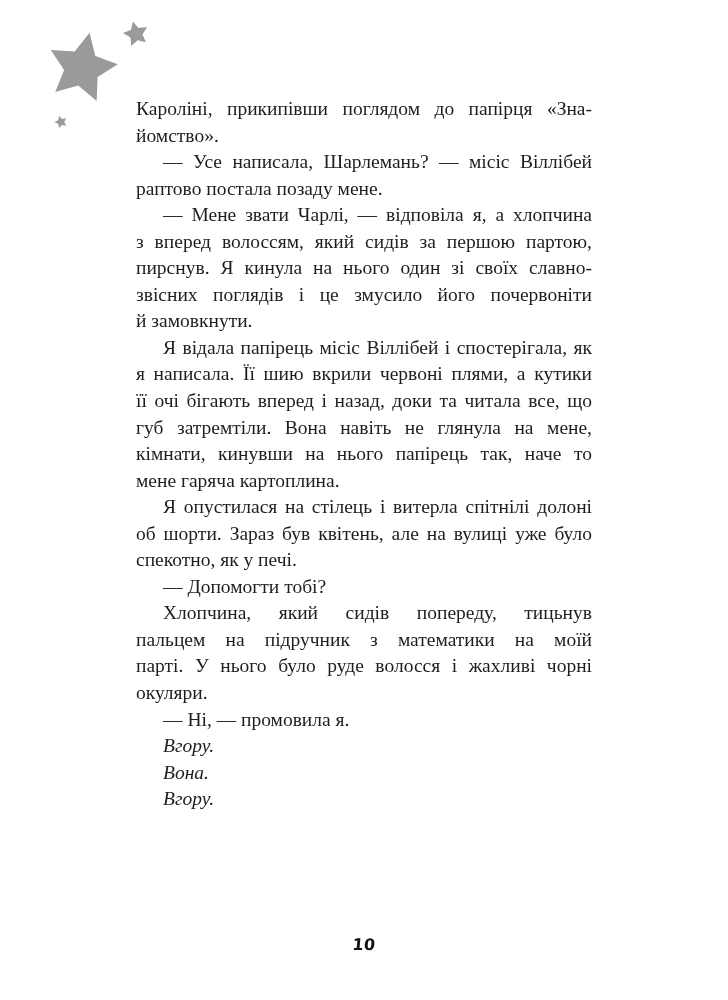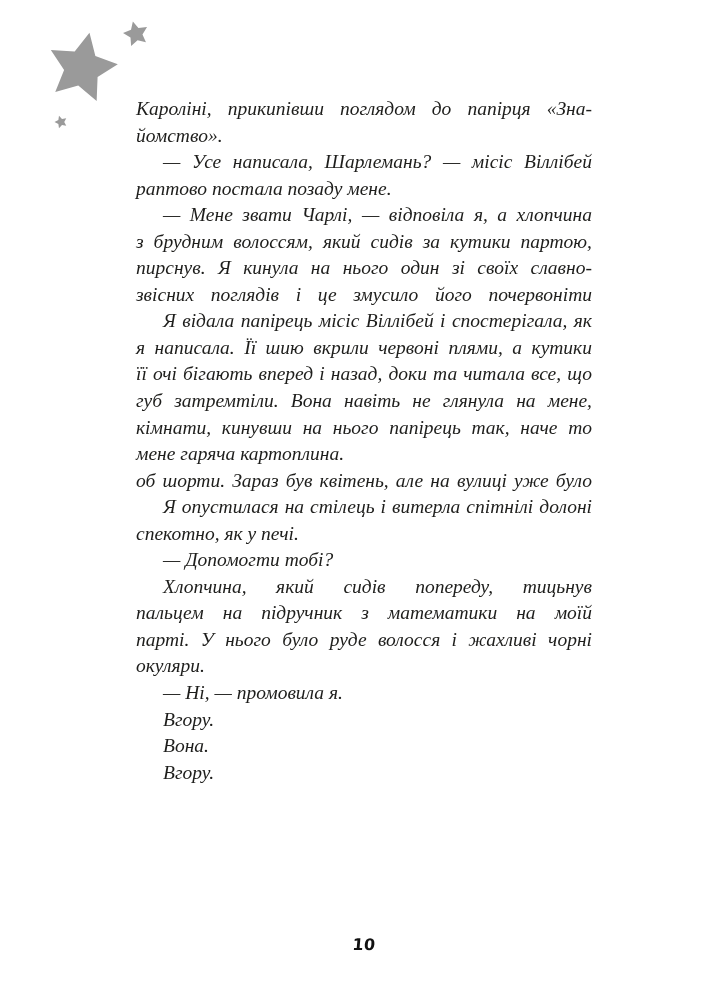--- a/index.html
+++ b/index.html
@@ -33,26 +33,26 @@
     width: 456px;
     color: #1e1e1c;
     font-size: 19.5px;
     line-height: 26.55px;
   }
   .paragraph {
     margin: 0;
     padding: 0;
   }
   .paragraph.italic .line {
+    font-style: italic;
   }
   .line {
     text-align: justify;
     text-align-last: justify;
     white-space: nowrap;
-    font-style: italic;
   }
   .line.last {
     text-align: left;
     text-align-last: left;
   }
   .line.indent {
     text-indent: 27px;
   }
   .page-number {
     position: absolute;
@@ -81,35 +81,36 @@
       <div class="paragraph">
         <div class="line">Кароліні, прикипівши поглядом до папірця «Зна-</div>
         <div class="line last">йомство».</div>
       </div>
       <div class="paragraph">
         <div class="line indent">— Усе написала, Шарлемань? — місіс Віллібей</div>
         <div class="line last">раптово постала позаду мене.</div>
       </div>
       <div class="paragraph">
         <div class="line indent">— Мене звати Чарлі, — відповіла я, а хлопчина</div>
-        <div class="line">з брудним волоссям, який сидів за кутики партою,</div>
+        <div class="line">з вперед волоссям, який сидів за першою партою,</div>
         <div class="line">пирснув. Я кинула на нього один зі своїх славно-</div>
         <div class="line">звісних поглядів і це змусило його почервоніти</div>
+        <div class="line last">й замовкнути.</div>
       </div>
       <div class="paragraph">
         <div class="line indent">Я відала папірець місіс Віллібей і спостерігала, як</div>
         <div class="line">я написала. Її шию вкрили червоні плями, а кутики</div>
         <div class="line">її очі бігають вперед і назад, доки та читала все, що</div>
         <div class="line">губ затремтіли. Вона навіть не глянула на мене,</div>
         <div class="line">кімнати, кинувши на нього папірець так, наче то</div>
         <div class="line last">мене гаряча картоплина.</div>
       </div>
       <div class="paragraph">
+        <div class="line indent">Я опустилася на стілець і витерла спітнілі долоні</div>
         <div class="line">об шорти. Зараз був квітень, але на вулиці уже було</div>
-        <div class="line indent">Я опустилася на стілець і витерла спітнілі долоні</div>
         <div class="line last">спекотно, як у печі.</div>
       </div>
       <div class="paragraph">
         <div class="line last indent">— Допомогти тобі?</div>
       </div>
       <div class="paragraph">
         <div class="line indent">Хлопчина, який сидів попереду, тицьнув</div>
         <div class="line">пальцем на підручник з математики на моїй</div>
         <div class="line">парті. У нього було руде волосся і жахливі чорні</div>
         <div class="line last">окуляри.</div>

